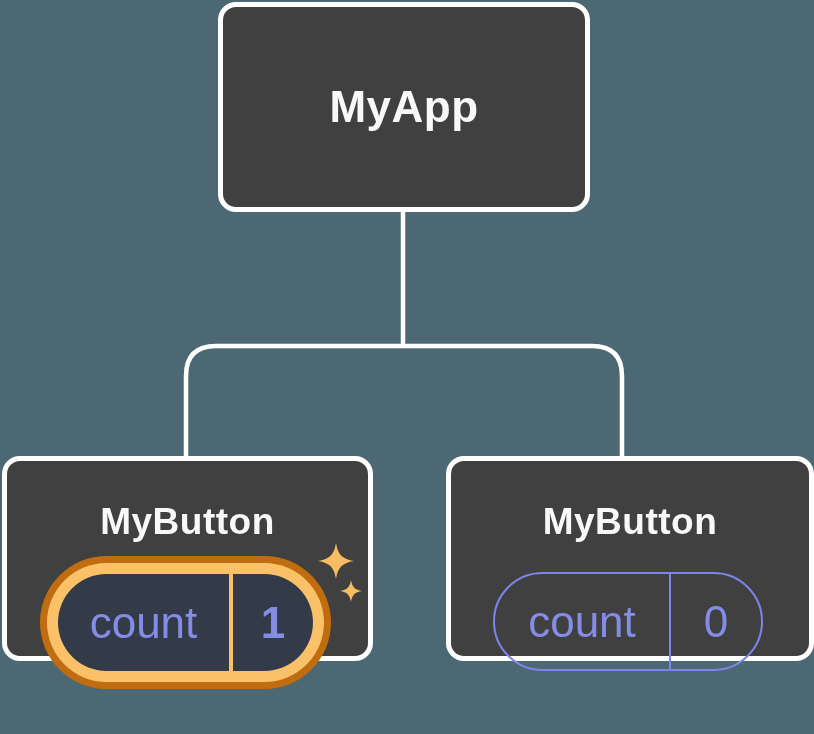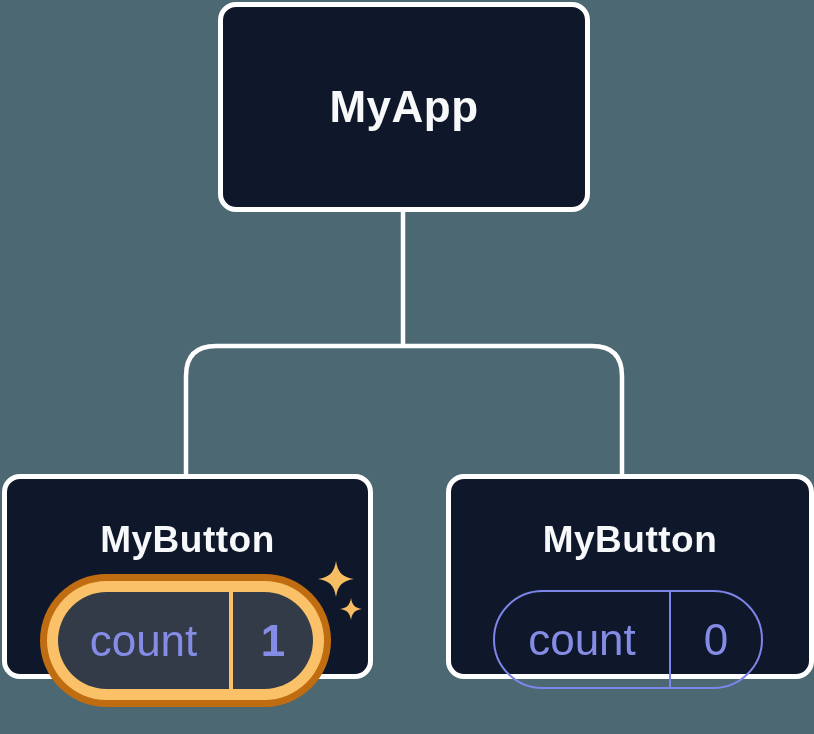--- a/index.html
+++ b/index.html
@@ -11,39 +11,39 @@
     overflow: hidden;
     font-family: "Liberation Sans", sans-serif;
   }
   .connectors {
     position: absolute;
     left: 0; top: 0;
   }
   .node {
     position: absolute;
     box-sizing: border-box;
-    background: #0f172a;
+    background: #404040;
     border: 5px solid #ffffff;
     border-radius: 18px;
   }
   .node-root {
     left: 218px; top: 2px;
     width: 372px; height: 210px;
     display: flex;
     align-items: center;
     justify-content: center;
   }
   .root-label {
     color: #f7f8fa;
     font-size: 44px;
     font-weight: 700;
     letter-spacing: 0.5px;
   }
   .node-child {
-    top: 474px;
+    top: 456px;
     width: 371px; height: 205px;
   }
   .node-child-left  { left: 2px; }
   .node-child-right { left: 446px; width: 368px; }
   .child-label {
     position: absolute;
     left: 0; right: 0;
     top: 40px;
     text-align: center;
     color: #f7f8fa;

